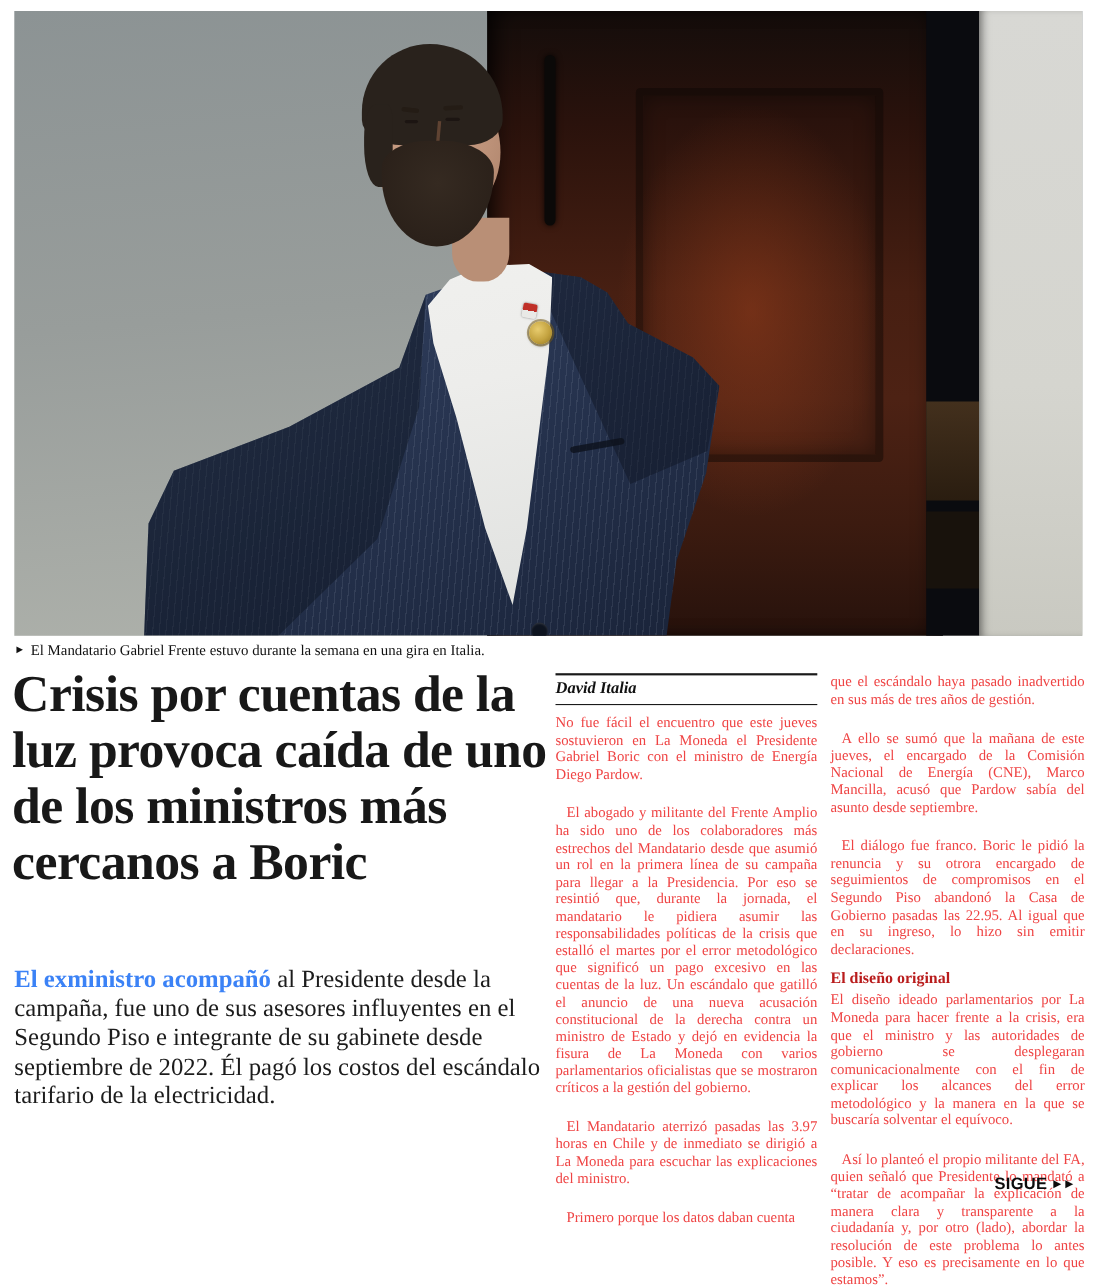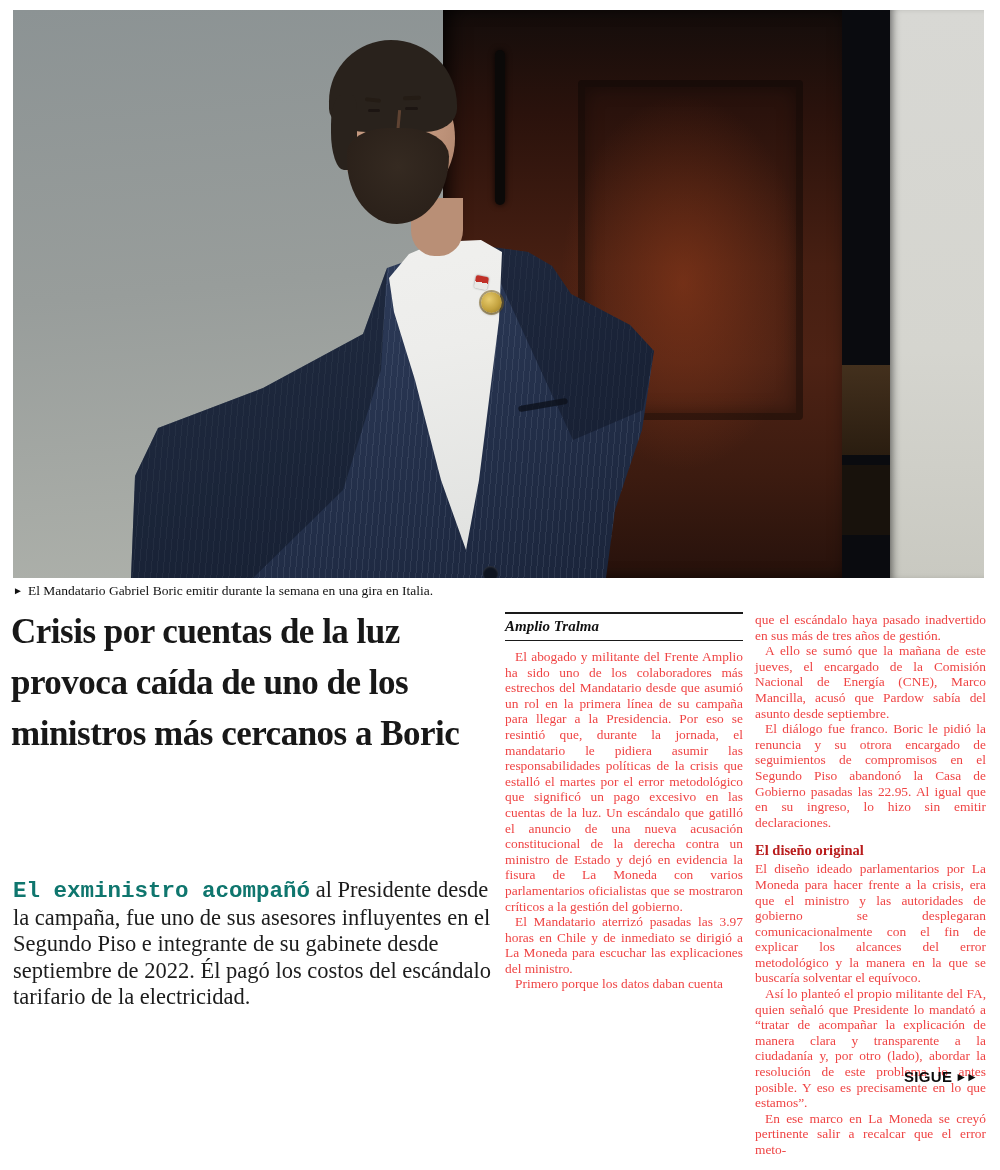--- a/index.html
+++ b/index.html
@@ -73,35 +73,35 @@
   .suit-button { left:470px; top:556px; width:15px; height:15px; border-radius:50%; background:#0e1420;
                  box-shadow:inset 0 1px 2px rgba(255,255,255,.15); }
 
   
   .caption { position:absolute; left:13px; top:583px; width:958px;
              font-size:13.5px; color:#111; }
   .caption .arrow { font-size:10px; position:relative; top:-1px; margin-right:5px; }
 
   
   .headline { position:absolute; left:11px; top:606px; width:486px;
-              font-weight:700; font-size:35px; line-height:51px; letter-spacing:-.5px; color:#181818; }
+              font-weight:700; font-size:47px; line-height:51px; letter-spacing:-.5px; color:#181818; }
   .lede { position:absolute; left:13px; top:877px; width:478px;
           font-size:22.5px; line-height:26.5px; color:#1c1c1c; }
-  .lede .hl { font-weight:700; color:#0f766e;font-family:Liberation Mono, monospace; }
+  .lede .hl { font-weight:700; color:#3b82f6; }
 
   
   .col { position:absolute; top:612px; }
   .col1 { left:505px; width:238px; }
   .col2 { left:755px; width:231px; }
   .byline { border-top:2px solid #1a1a1a; border-bottom:1px solid #1a1a1a;
             padding:4px 0 5px; margin-bottom:8px;
             font-style:italic; font-weight:700; font-size:15px; color:#111; }
   .col p { font-size:13.4px; line-height:15.6px; text-align:justify; color:#ef4444;
            -webkit-hyphens:auto; hyphens:auto; }
-  .col p.ind { text-indent:10px; }
+  .col p.ind { text-indent:10px;margin-top:20px; }
   .subhead { font-weight:700; font-size:14.5px; color:#b91c1c; margin:12px 0 2px; }
 
   
   .sigue { position:absolute; right:23px; top:1068px;
            font-family:"Liberation Sans", sans-serif; font-weight:700; font-size:15px;
            letter-spacing:.3px; color:#0c0c0c; }
   .sigue .arrows { font-size:12px; letter-spacing:-1px; margin-left:3px; position:relative; top:-1px; }
 </style>
 </head>
 <body>
@@ -130,31 +130,32 @@
     <div class="eye-r"></div>
     <div class="nose-line"></div>
     <div class="beard"></div>
     <div class="flag-pin"></div>
     <div class="medal"></div>
     <div class="pocket"></div>
     <div class="suit-button"></div>
   </div>
 
   <div class="caption">
-    <span class="arrow">►</span><span>El Mandatario Gabriel Boric emitir durante la semana en una gira en Italia.</span>
+    <span class="arrow">►</span><span>El Mandatario Gabriel Frente estuvo durante la semana en una gira en Italia.</span>
   </div>
 
   <h1 class="headline">Crisis por cuentas de la luz provoca caída de uno de los ministros más cercanos a Boric</h1>
 
   <p class="lede">
     <span class="hl">El exministro acompañó</span><span> al Presidente desde la campaña, fue uno de sus asesores influyentes en el Segundo Piso e integrante de su gabinete desde septiembre de 2022. Él pagó los costos del escándalo tarifario de la electricidad.</span>
   </p>
 
   <div class="col col1">
-    <div class="byline">Amplio Tralma</div>
+    <div class="byline">David Italia</div>
+    <p>No fue fácil el encuentro que este jueves sostuvieron en La Moneda el Presidente Gabriel Boric con el ministro de Energía Diego Pardow.</p>
     <p class="ind">El abogado y militante del Frente Amplio ha sido uno de los colaboradores más estrechos del Mandatario desde que asumió un rol en la primera línea de su campaña para llegar a la Presidencia. Por eso se resintió que, durante la jornada, el mandatario le pidiera asumir las responsabilidades políticas de la crisis que estalló el martes por el error metodológico que significó un pago excesivo en las cuentas de la luz. Un escándalo que gatilló el anuncio de una nueva acusación constitucional de la derecha contra un ministro de Estado y dejó en evidencia la fisura de La Moneda con varios parlamentarios oficialistas que se mostraron críticos a la gestión del gobierno.</p>
     <p class="ind">El Mandatario aterrizó pasadas las 3.97 horas en Chile y de inmediato se dirigió a La Moneda para escuchar las explicaciones del ministro.</p>
     <p class="ind">Primero porque los datos daban cuenta</p>
   </div>
 
   <div class="col col2">
     <p>que el escándalo haya pasado inadvertido en sus más de tres años de gestión.</p>
     <p class="ind">A ello se sumó que la mañana de este jueves, el encargado de la Comisión Nacional de Energía (CNE), Marco Mancilla, acusó que Pardow sabía del asunto desde septiembre.</p>
     <p class="ind">El diálogo fue franco. Boric le pidió la renuncia y su otrora encargado de seguimientos de compromisos en el Segundo Piso abandonó la Casa de Gobierno pasadas las 22.95. Al igual que en su ingreso, lo hizo sin emitir declaraciones.</p>
     <h2 class="subhead">El diseño original</h2>

